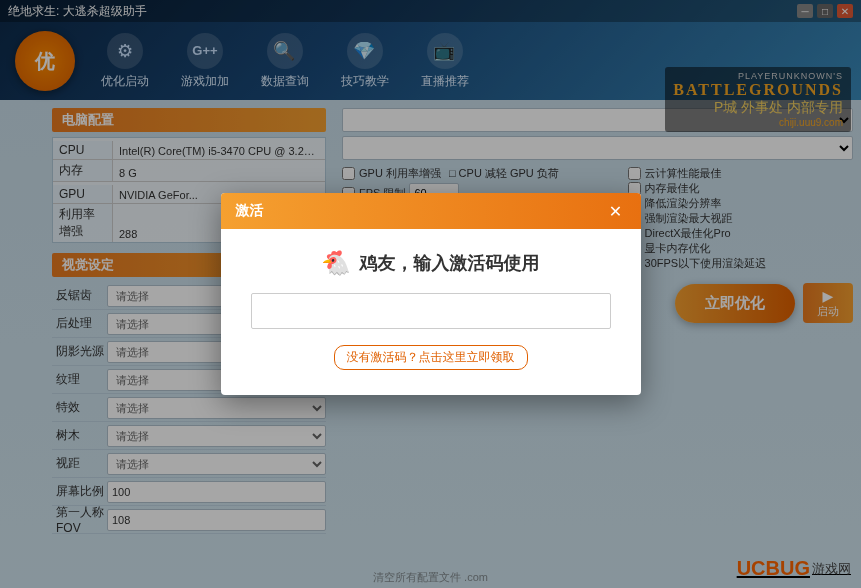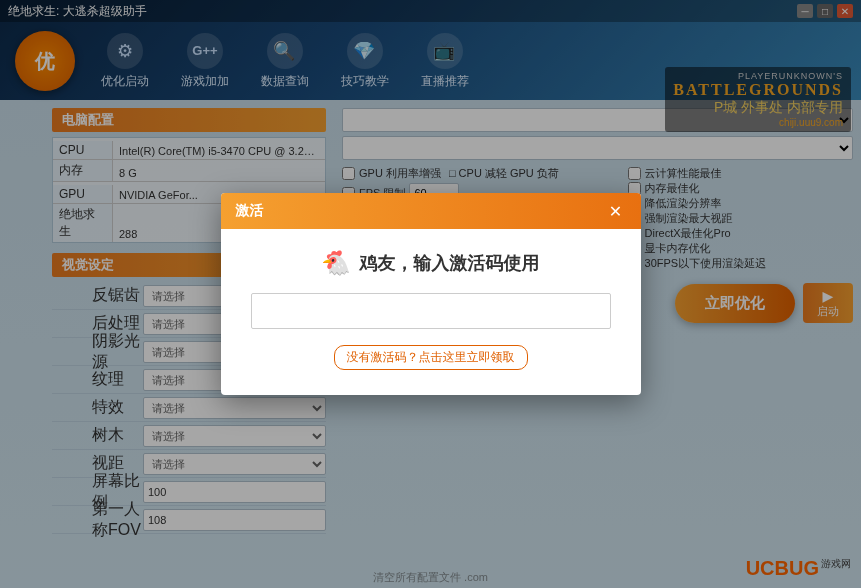--- a/index.html
+++ b/index.html
@@ -221,24 +221,23 @@
 
     .setting-row {
       display: flex;
       align-items: center;
       height: 28px;
       border-bottom: 1px solid rgba(180,200,215,0.6);
     }
 
     .setting-label {
       width: 55px;
-      font-size: 16px;
+      font-size: 12px;
       color: #333;
       padding-left: 4px;
-      margin-left: 36px;
     }
 
     .setting-select {
       flex: 1;
       height: 22px;
       background: #fff;
       border: 1px solid #b0c0cc;
       font-size: 11px;
       color: #666;
       padding: 0 4px;
@@ -537,21 +536,21 @@
           </div>
           <div class="config-row">
             <span class="config-label">内存</span>
             <span class="config-value">8 G</span>
           </div>
           <div class="config-row">
             <span class="config-label">GPU</span>
             <span class="config-value">NVIDIA GeFor...</span>
           </div>
           <div class="config-row">
-            <span class="config-label">绝地求生</span>
+            <span class="config-label">利用率增强</span>
             <span class="config-value">288</span>
           </div>
         </div>
       </div>
 
       <div class="visual-section">
         <div class="section-header">视觉设定</div>
         <div>
 
           <div class="setting-row">
@@ -700,23 +699,23 @@
         <button class="optimize-btn" style="padding: 10px 30px; font-size: 15px;">立即优化</button>
 
         <div style="display: flex; flex-direction: column; align-items: center; gap: 2px;">
           <button class="start-icon-btn">
             <span style="font-size: 14px;">▶</span>
             <span>启动</span>
           </button>
         </div>
       </div>
 
-      <div style="position: absolute; bottom: 8px; right: 10px; display: flex; align-items: flex-start; gap: 2px;">
+      <div style="position: absolute; bottom: 8px; right: 10px; display: flex; align-items: center; gap: 2px; text-decoration: underline;">
         <span style="font-size: 20px; font-weight: 900; color: #ff6600;">UCBUG</span>
-        <span style="font-size: 10px; color: #444;">游戏网</span>
+        <span style="font-size: 13px; color: #444;">游戏网</span>
       </div>
       <div style="position: absolute; bottom: 3px; left: 50%; transform: translateX(-50%); font-size: 11px; color: rgba(80,80,80,0.6);">清空所有配置文件 .com</div>
 
     </div>
   </div>
 
   <div class="modal-overlay">
     <div class="modal-dialog">
 
       <div class="modal-header">

